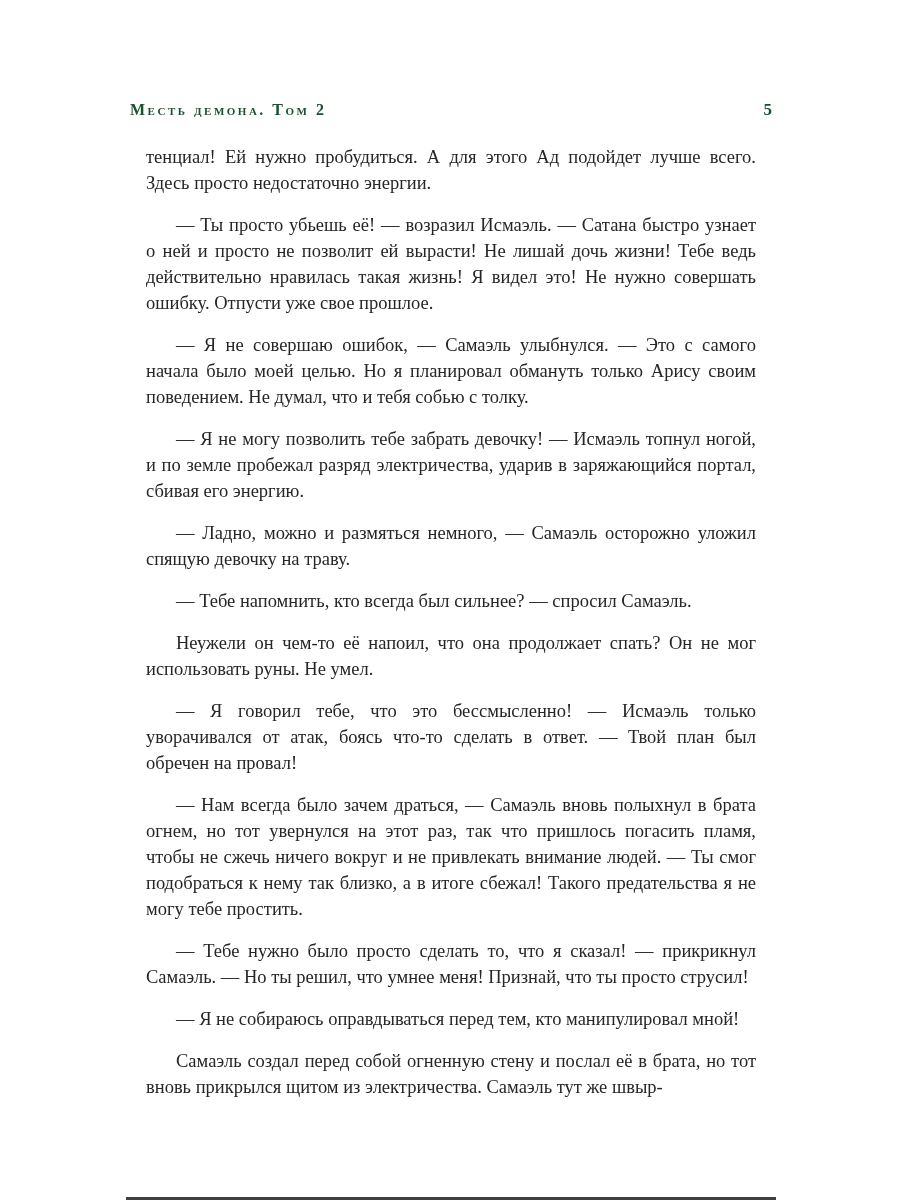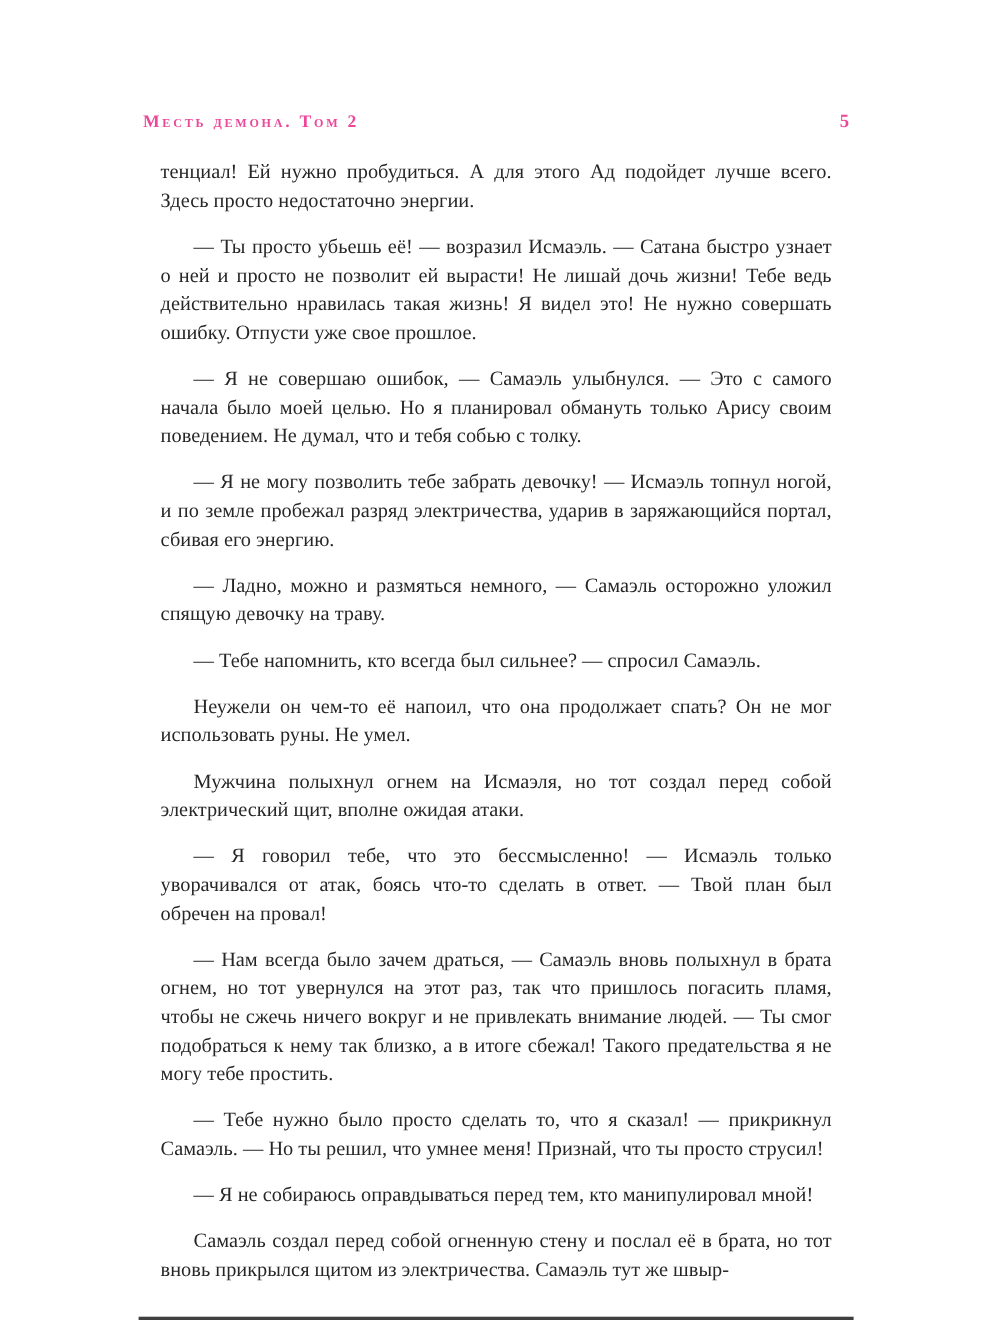--- a/index.html
+++ b/index.html
@@ -15,21 +15,21 @@
     background: #ffffff;
     box-sizing: border-box;
     padding: 100px 128px 0 130px;
     font-family: "Liberation Serif", "DejaVu Serif", serif;
     overflow: hidden;
   }
   .running-header {
     display: flex;
     justify-content: space-between;
     align-items: baseline;
-    color: #ec4899;
+    color: #14532d;
     font-variant: small-caps;
     font-weight: bold;
     letter-spacing: 2.5px;
     font-size: 16px;
     margin-bottom: 24px;
   }
   .header-page {
     font-size: 17px;
     letter-spacing: 0;
   }
@@ -68,21 +68,20 @@
   </header>
 
   <main class="body-text">
     <p class="no-indent" lang="ru">тенциал! Ей нужно пробудиться. А для этого Ад подойдет лучше всего. Здесь просто недостаточно энергии.</p>
     <p lang="ru">— Ты просто убьешь её! — возразил Исмаэль. — Сатана быстро узнает о ней и просто не позволит ей вырасти! Не лишай дочь жизни! Тебе ведь действительно нравилась такая жизнь! Я видел это! Не нужно совершать ошибку. Отпусти уже свое прошлое.</p>
     <p lang="ru">— Я не совершаю ошибок, — Самаэль улыбнулся. — Это с самого начала было моей целью. Но я планировал обмануть только Арису своим поведением. Не думал, что и тебя собью с толку.</p>
     <p lang="ru">— Я не могу позволить тебе забрать девочку! — Исмаэль топнул ногой, и по земле пробежал разряд электричества, ударив в заряжающийся портал, сбивая его энергию.</p>
     <p lang="ru">— Ладно, можно и размяться немного, — Самаэль осторожно уложил спящую девочку на траву.</p>
     <p lang="ru">— Тебе напомнить, кто всегда был сильнее? — спросил Самаэль.</p>
     <p lang="ru">Неужели он чем-то её напоил, что она продолжает спать? Он не мог использовать руны. Не умел.</p>
-    <p lang="ru">Мужчина полыхнул огнем на Исмаэля, но тот создал перед собой электрический щит, вполне ожидая атаки.</p>
     <p lang="ru">— Я говорил тебе, что это бессмысленно! — Исмаэль только уворачивался от атак, боясь что-то сделать в ответ. — Твой план был обречен на провал!</p>
     <p lang="ru">— Нам всегда было зачем драться, — Самаэль вновь полыхнул в брата огнем, но тот увернулся на этот раз, так что пришлось погасить пламя, чтобы не сжечь ничего вокруг и не привлекать внимание людей. — Ты смог подобраться к нему так близко, а в итоге сбежал! Такого предательства я не могу тебе простить.</p>
     <p lang="ru">— Тебе нужно было просто сделать то, что я сказал! — прикрикнул Самаэль. — Но ты решил, что умнее меня! Признай, что ты просто струсил!</p>
     <p lang="ru">— Я не собираюсь оправдываться перед тем, кто манипулировал мной!</p>
     <p lang="ru">Самаэль создал перед собой огненную стену и послал её в брата, но тот вновь прикрылся щитом из электричества. Самаэль тут же швыр-</p>
   </main>
 
   <div class="page-bottom-edge"></div>
 
 </div>

